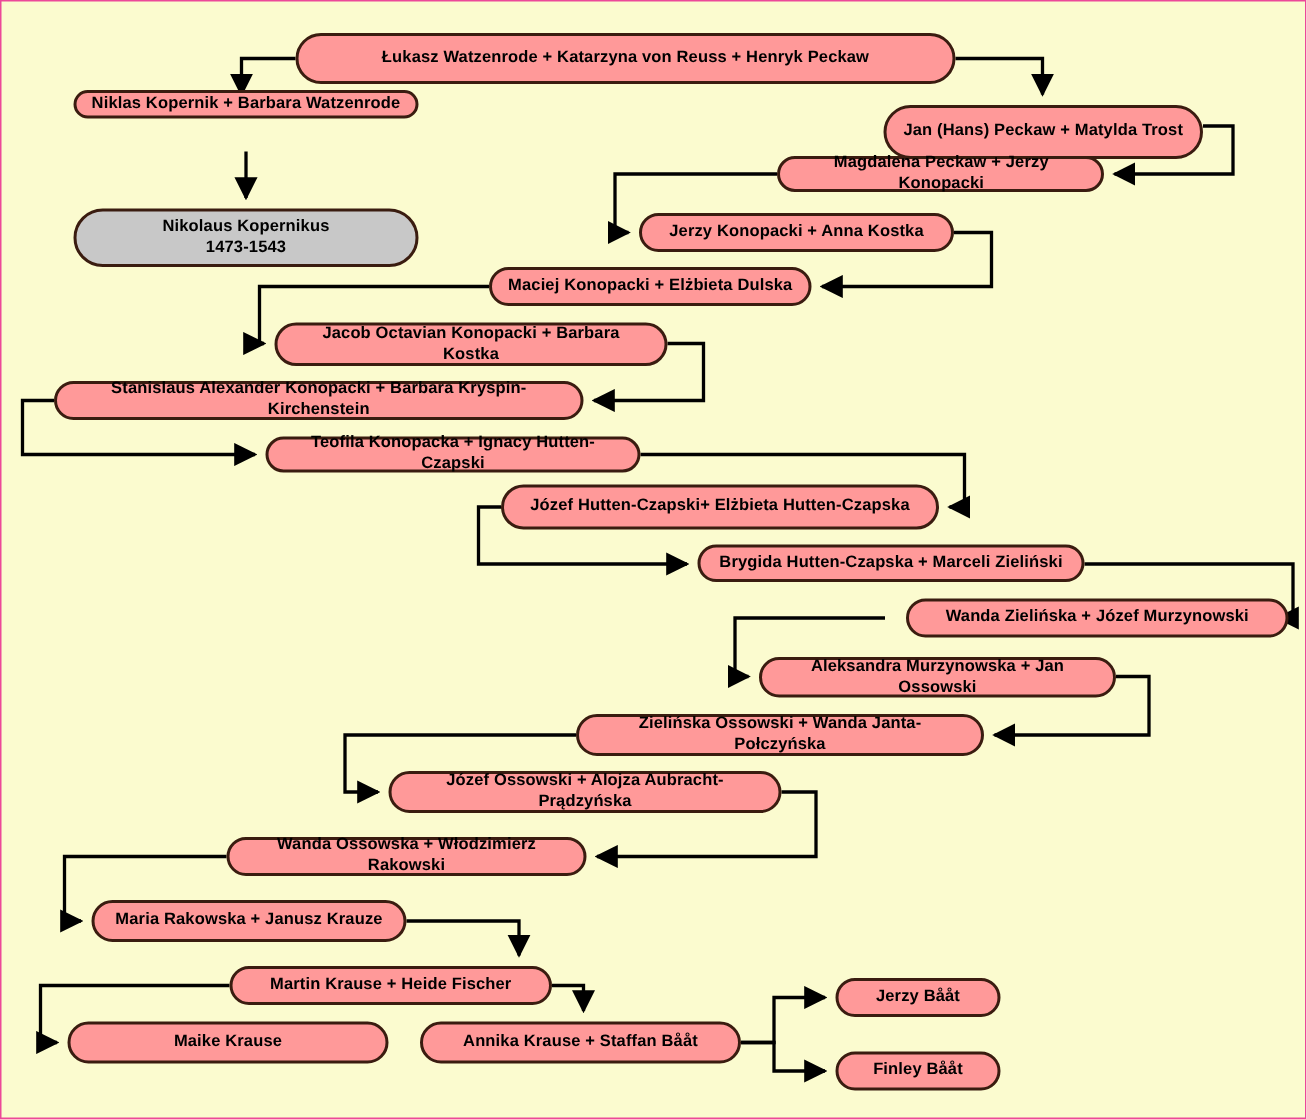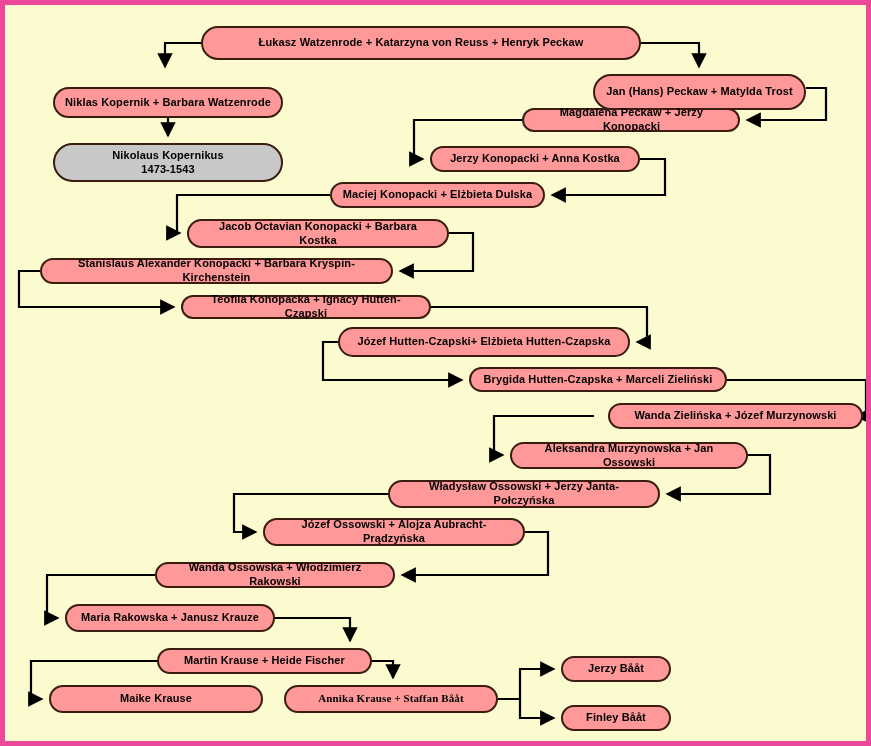--- a/index.html
+++ b/index.html
@@ -5,21 +5,21 @@
   html, body {
     margin: 0;
     padding: 0;
     background: #ffffff;
   }
   #canvas {
     position: relative;
     width: 871px;
     height: 746px;
     background: #fbfbcf;
-    border: 5px solid #ec4899;
+    border: 1px solid #ec4899;
     box-sizing: border-box;
     overflow: hidden;
     font-family: "Liberation Sans", sans-serif;
   }
   #edges {
     position: absolute;
     left: 0;
     top: 0;
     width: 871px;
     height: 746px;
@@ -77,37 +77,37 @@
         <path d="M150,570 L42,570 L42,613 L53,613" marker-end="url(#arrow)"></path>
         <path d="M270,613 L345,613 L345,636" marker-end="url(#arrow)"></path>
         <path d="M152,656 L26,656 L26,694 L37,694" marker-end="url(#arrow)"></path>
         <path d="M367,656 L388,656 L388,673" marker-end="url(#arrow)"></path>
         <path d="M493,694 L515,694 L515,664 L549,664" marker-end="url(#arrow)"></path>
         <path d="M493,694 L515,694 L515,713 L549,713" marker-end="url(#arrow)"></path>
       </g>
   </svg>
   <div id="node-layer">
       <div class="node" style="left: 196px; top: 21px; width: 440px; height: 34px;">Łukasz Watzenrode  +  Katarzyna von Reuss  +  Henryk Peckaw</div>
-      <div class="node" style="left: 48px; top: 82px; width: 230px; height: 31px;">Niklas Kopernik + Barbara Watzenrode</div>
+      <div class="node" style="left: 48px; top: 59px; width: 230px; height: 19px;">Niklas Kopernik + Barbara Watzenrode</div>
       <div class="node" style="left: 588px; top: 69px; width: 213px; height: 36px;">Jan (Hans) Peckaw + Matylda Trost</div>
       <div class="node focus" style="left: 48px; top: 138px; width: 230px; height: 39px;">Nikolaus Kopernikus
 1473-1543</div>
       <div class="node" style="left: 517px; top: 103px; width: 218px; height: 24px; padding-left: 11px;">Magdalena Peckaw + Jerzy Konopacki</div>
       <div class="node" style="left: 425px; top: 141px; width: 210px; height: 26px;">Jerzy Konopacki + Anna Kostka</div>
       <div class="node" style="left: 325px; top: 177px; width: 215px; height: 26px;">Maciej Konopacki + Elżbieta Dulska</div>
       <div class="node" style="left: 182px; top: 214px; width: 262px; height: 29px;">Jacob Octavian Konopacki + Barbara Kostka</div>
       <div class="node" style="left: 35px; top: 253px; width: 353px; height: 26px;">Stanislaus Alexander Konopacki + Barbara Kryspin-Kirchenstein</div>
       <div class="node" style="left: 176px; top: 290px; width: 250px; height: 24px;">Teofila Konopacka + Ignacy Hutten-Czapski</div>
       <div class="node" style="left: 333px; top: 322px; width: 292px; height: 30px;">Józef Hutten-Czapski+ Elżbieta Hutten-Czapska</div>
       <div class="node" style="left: 464px; top: 362px; width: 258px; height: 25px;">Brygida Hutten-Czapska + Marceli Zieliński</div>
       <div class="node" style="left: 603px; top: 398px; width: 255px; height: 26px;">Wanda Zielińska + Józef Murzynowski</div>
       <div class="node" style="left: 505px; top: 437px; width: 238px; height: 27px;">Aleksandra Murzynowska + Jan Ossowski</div>
-      <div class="node" style="left: 383px; top: 475px; width: 272px; height: 28px;">Władysław Ossowski + Jerzy Janta-Połczyńska</div>
+      <div class="node" style="left: 383px; top: 475px; width: 272px; height: 28px;">Zielińska Ossowski + Wanda Janta-Połczyńska</div>
       <div class="node" style="left: 258px; top: 513px; width: 262px; height: 28px;">Józef Ossowski + Alojza Aubracht-Prądzyńska</div>
       <div class="node" style="left: 150px; top: 557px; width: 240px; height: 26px;">Wanda Ossowska + Włodzimierz Rakowski</div>
       <div class="node" style="left: 60px; top: 599px; width: 210px; height: 28px;">Maria Rakowska + Janusz Krauze</div>
       <div class="node" style="left: 152px; top: 643px; width: 215px; height: 26px;">Martin Krause + Heide Fischer</div>
       <div class="node" style="left: 44px; top: 680px; width: 214px; height: 28px;">Maike Krause</div>
-      <div class="node" style="left: 279px; top: 680px; width: 214px; height: 28px; font-family: Liberation Serif, serif;">Annika Krause + Staffan Bååt</div>
+      <div class="node" style="left: 279px; top: 680px; width: 214px; height: 28px;">Annika Krause + Staffan Bååt</div>
       <div class="node" style="left: 556px; top: 651px; width: 110px; height: 26px;">Jerzy Bååt</div>
       <div class="node" style="left: 556px; top: 700px; width: 110px; height: 26px;">Finley Bååt</div>
     </div>
 </div>
 
 </body></html>

